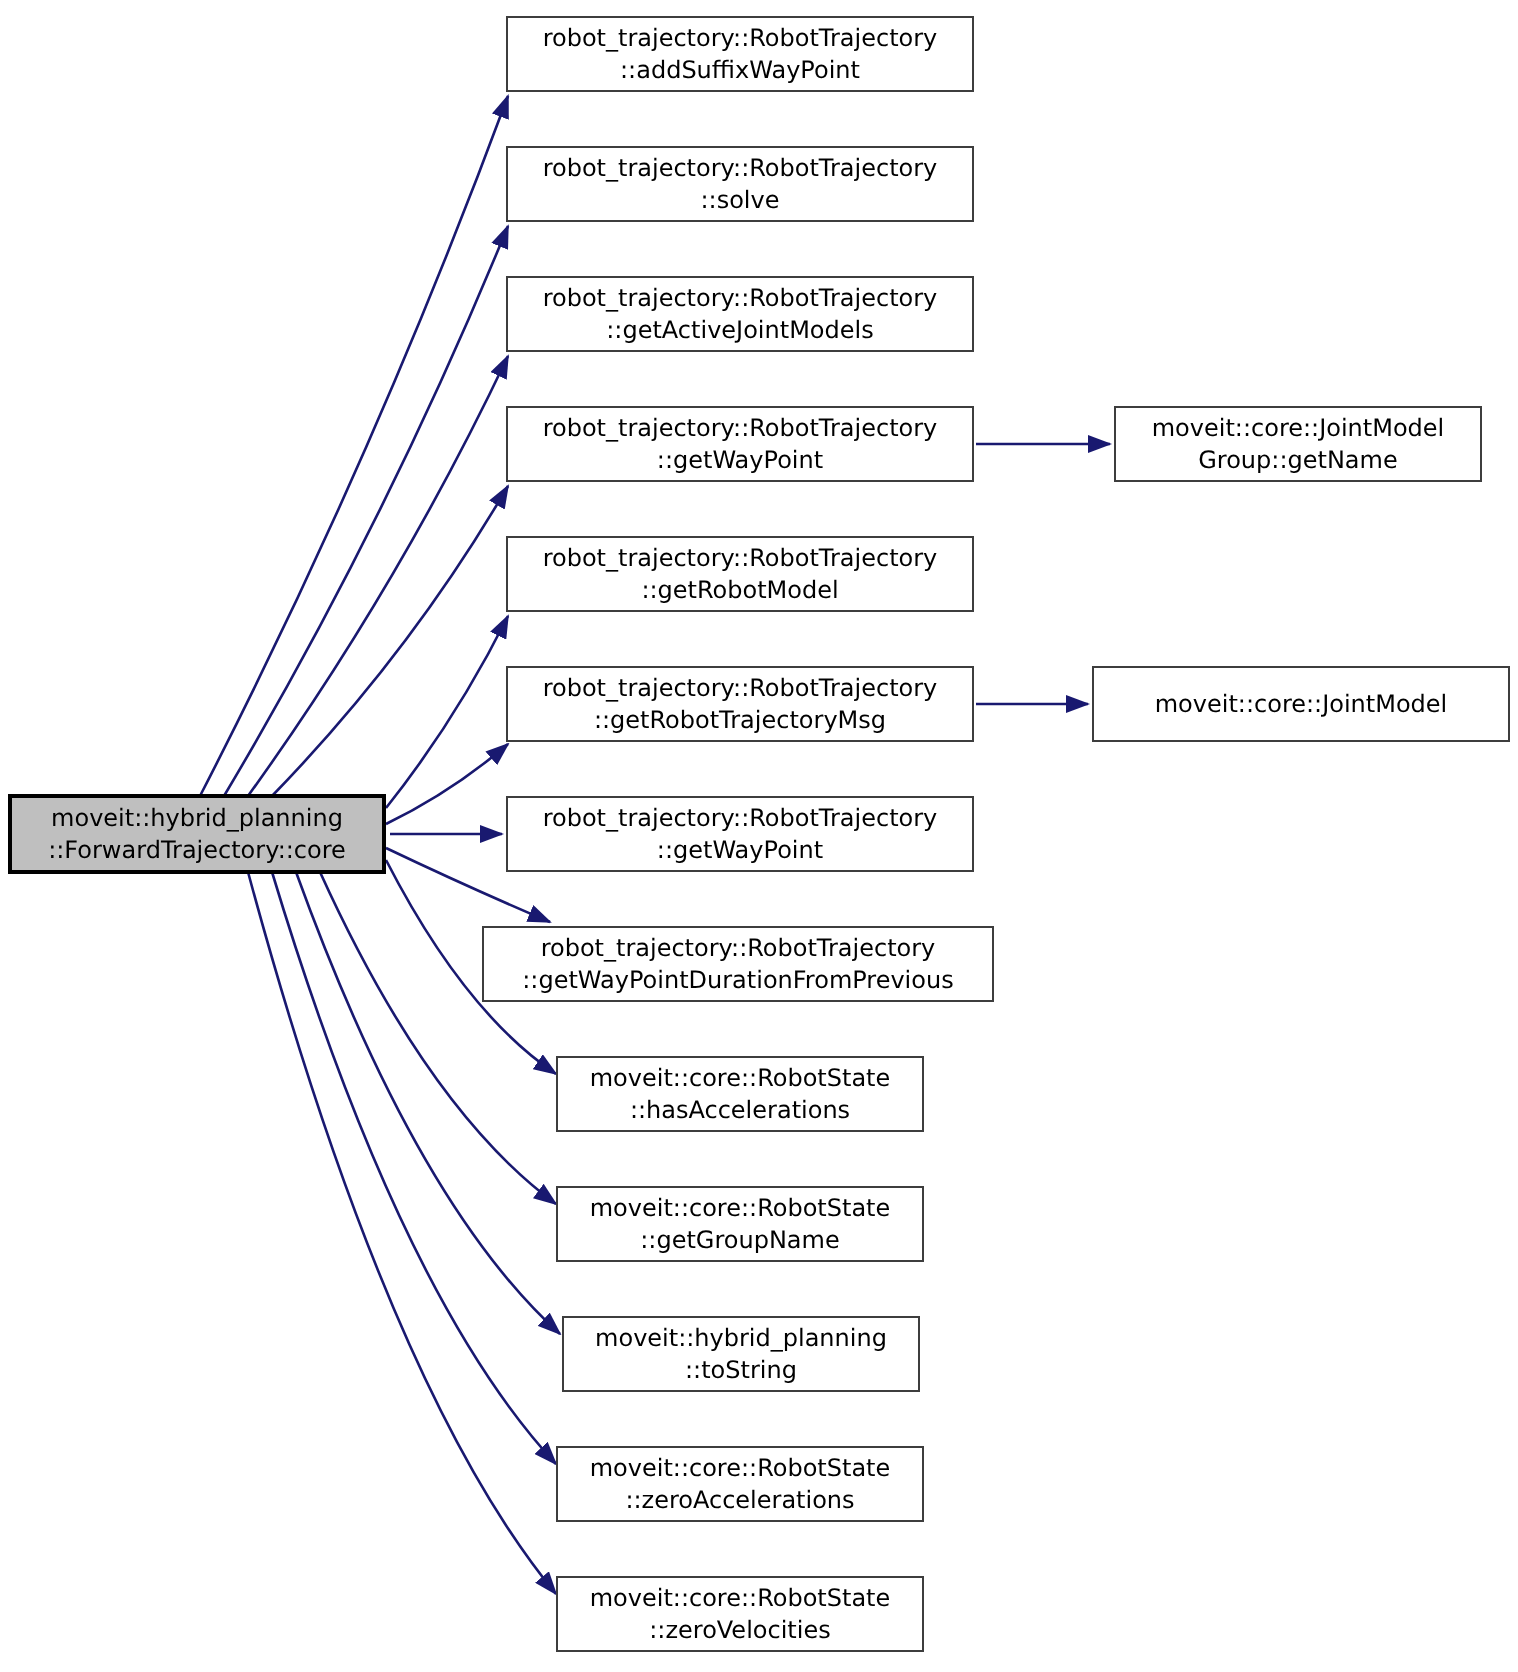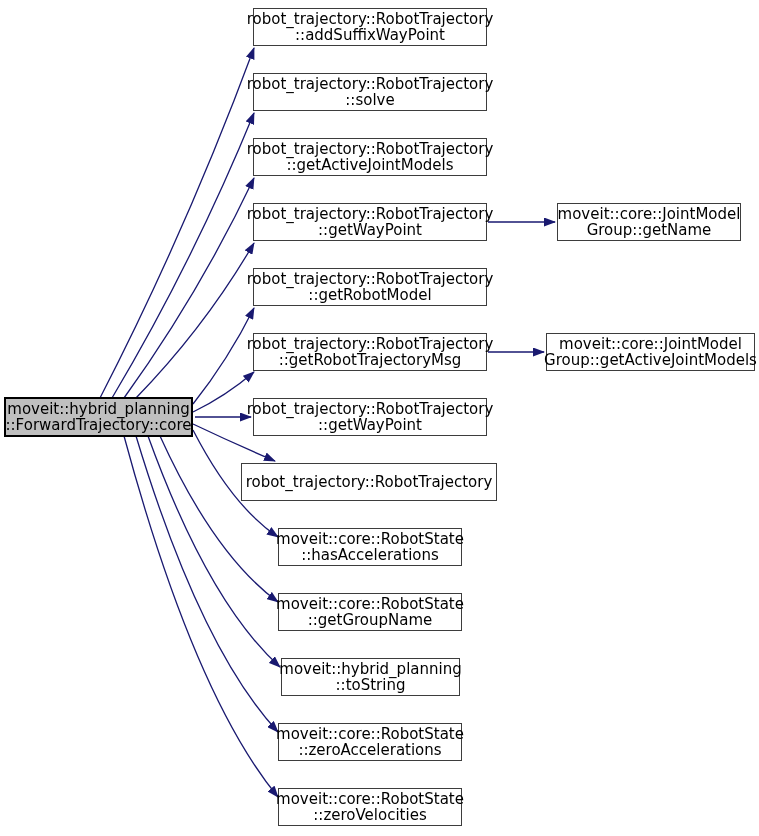--- a/index.html
+++ b/index.html
@@ -20,21 +20,21 @@
   svg.edges{position:absolute;left:0;top:0;width:759px;height:836px;}
   .edge{stroke:var(--edge-color);stroke-width:1.3;fill:none;}
   .arrowhead{fill:var(--edge-color);}
   .node{
     position:absolute;
     box-sizing:border-box;
     background:var(--node-fill);
     border:1px solid var(--node-border);
     display:flex;flex-direction:column;
     align-items:center;justify-content:center;
-    font-size:15px;line-height:16px;
+    font-size:12px;line-height:16px;
     color:#000000;
     white-space:nowrap;
     text-align:center;
     cursor:pointer;
   }
   .node.highlight{
     background:var(--highlight-fill);
     border:2px solid var(--highlight-border);
   }
   .node span{display:block;}
@@ -102,20 +102,21 @@
     <span>::getRobotTrajectoryMsg</span>
   </div>
 
   <div class="node" style="left:253px;top:398px;width:234px;height:38px">
     <span>robot_trajectory::RobotTrajectory</span>
     <span>::getWayPoint</span>
   </div>
 
   <div class="node" style="left:241px;top:463px;width:256px;height:38px">
     <span>robot_trajectory::RobotTrajectory</span>
+    <span>::getWayPointDurationFromPrevious</span>
   </div>
 
   <div class="node" style="left:278px;top:528px;width:184px;height:38px">
     <span>moveit::core::RobotState</span>
     <span>::hasAccelerations</span>
   </div>
 
   <div class="node" style="left:278px;top:593px;width:184px;height:38px">
     <span>moveit::core::RobotState</span>
     <span>::getGroupName</span>
@@ -136,16 +137,15 @@
     <span>::zeroVelocities</span>
   </div>
 
   <div class="node" style="left:557px;top:203px;width:184px;height:38px">
     <span>moveit::core::JointModel</span>
     <span>Group::getName</span>
   </div>
 
   <div class="node" style="left:546px;top:333px;width:209px;height:38px">
     <span>moveit::core::JointModel</span>
-    <span>Group::getActiveJointModels</span>
   </div>
 
 </div>
 
 </body></html>

